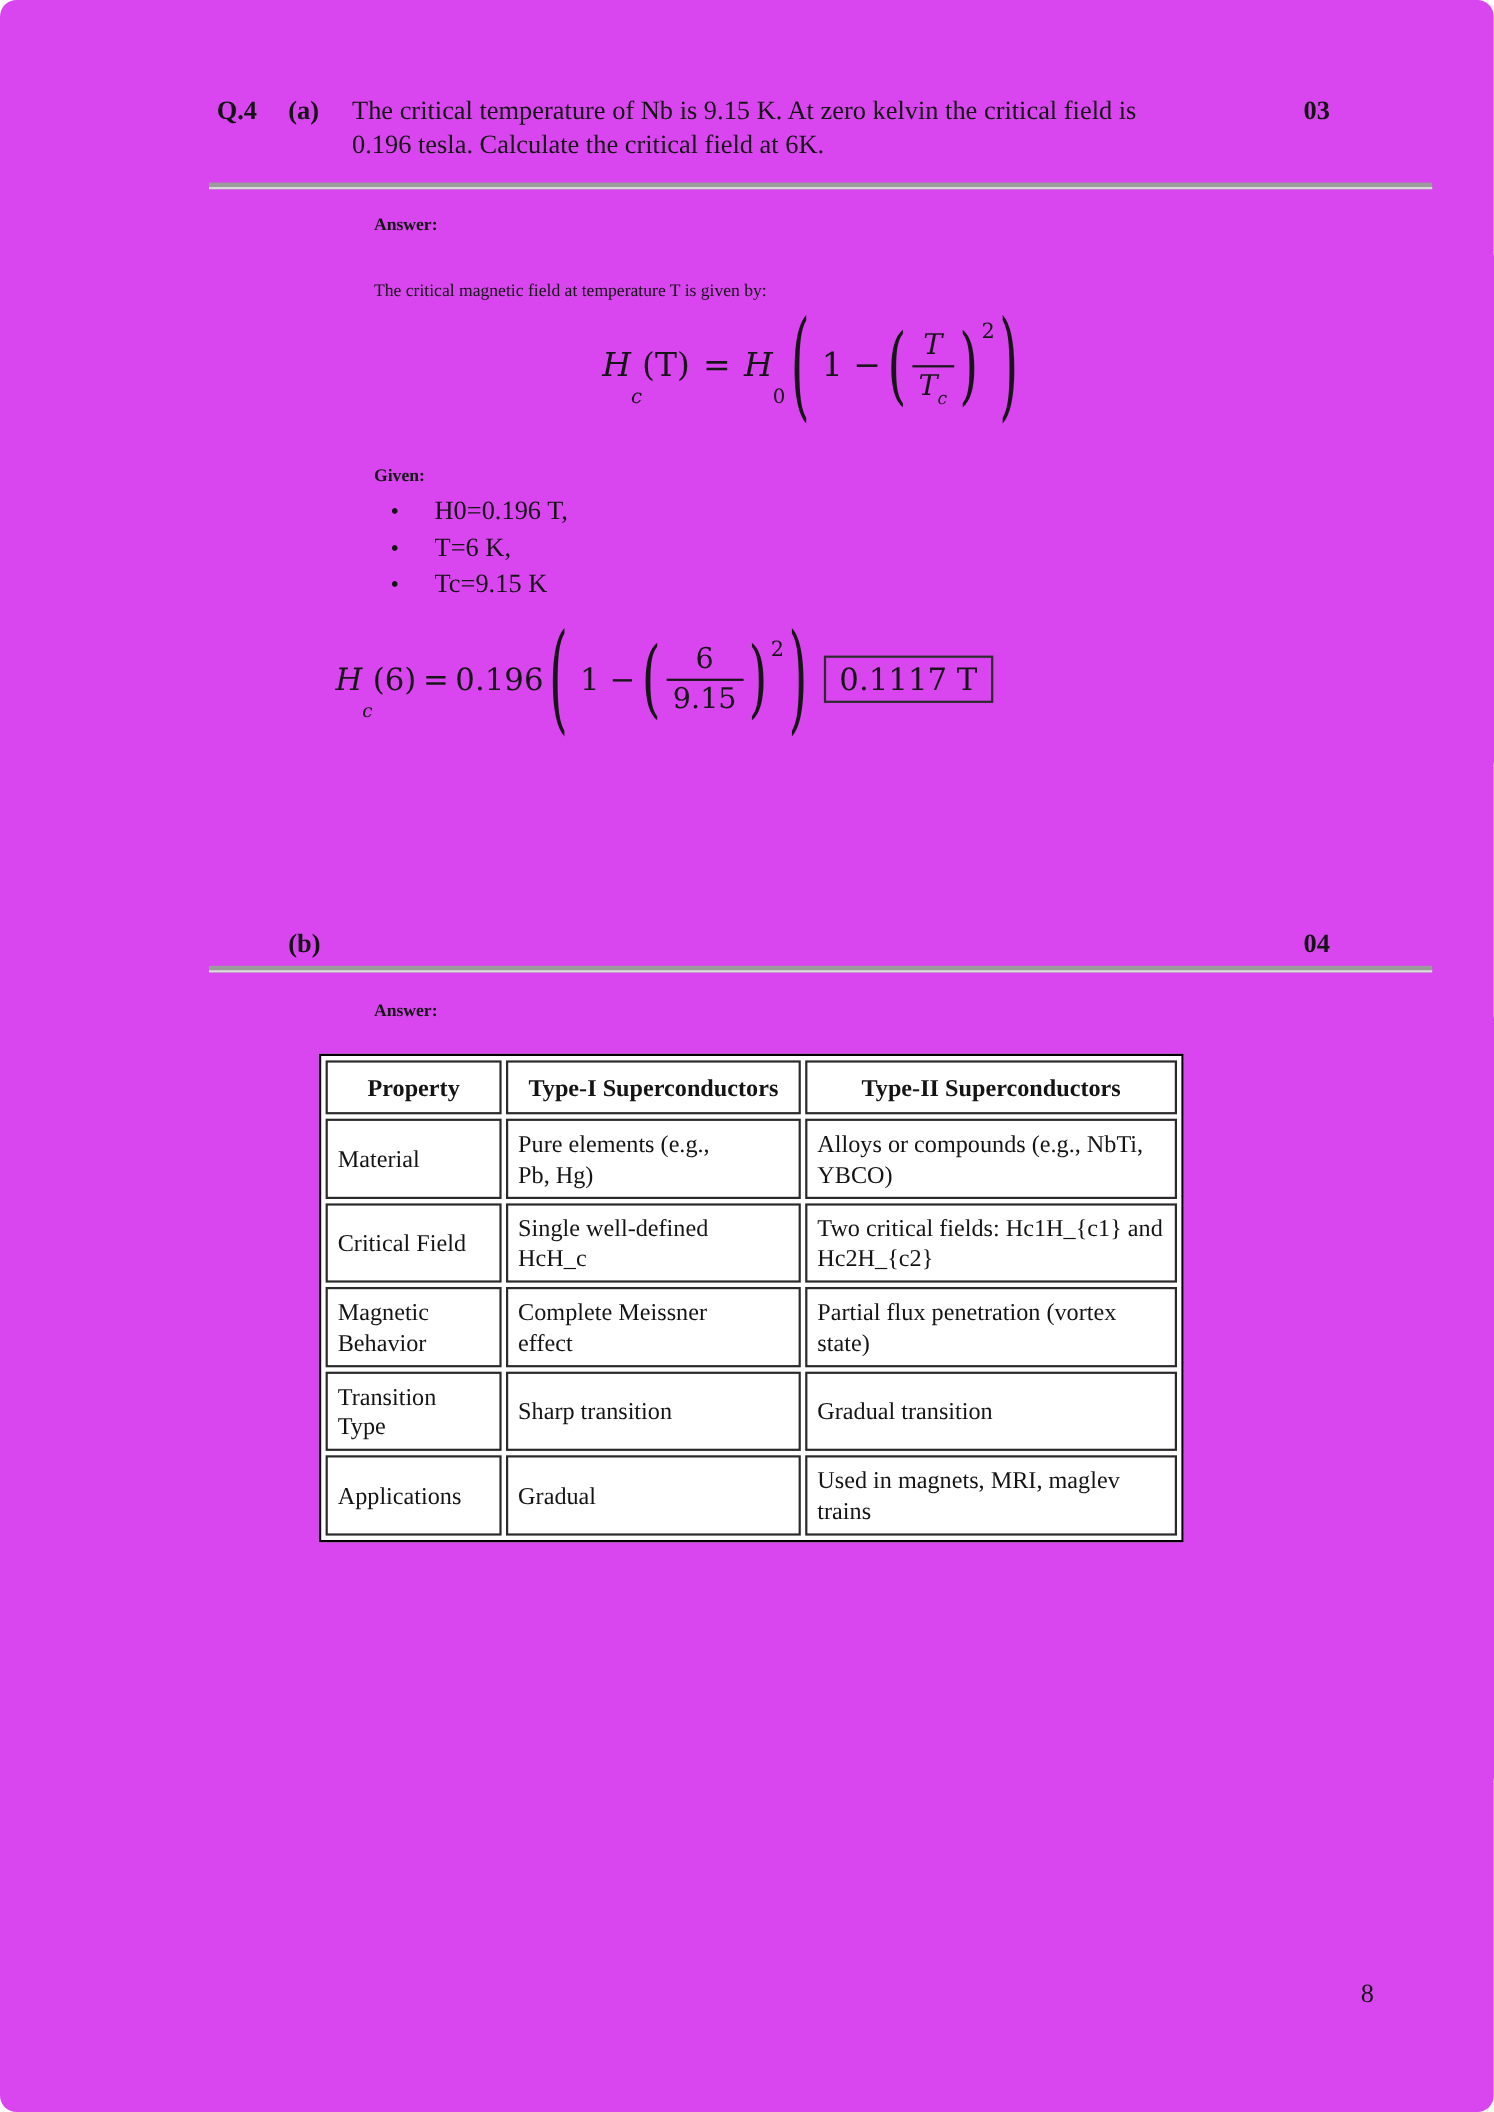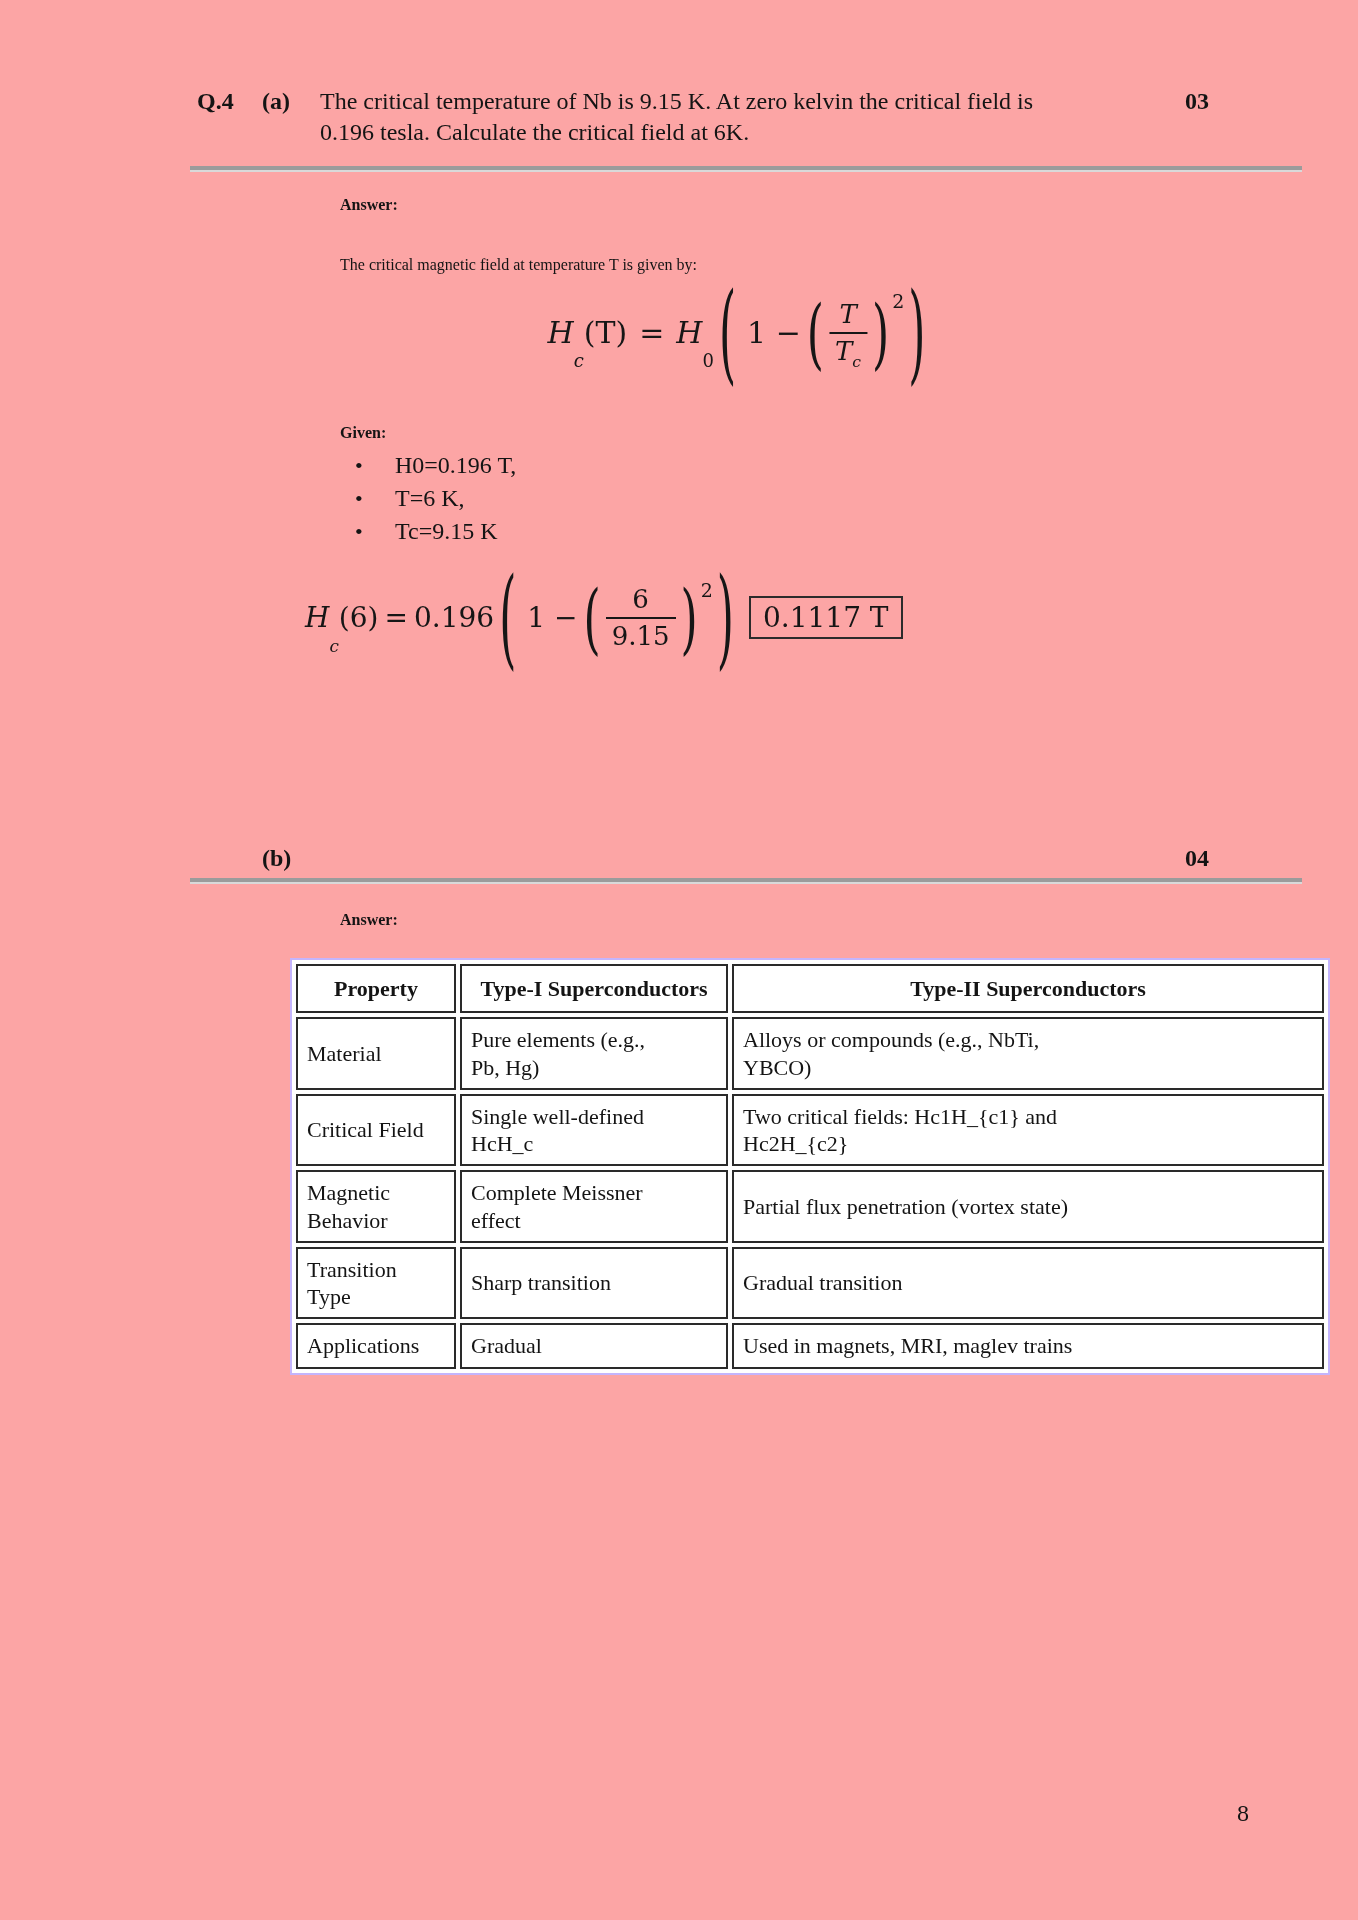--- a/index.html
+++ b/index.html
@@ -1,22 +1,23 @@
 <!DOCTYPE html>
 <html><head>
 <meta charset="utf-8">
 <style>
   html,body{margin:0;padding:0;background:#ffffff;}
   #page{
     position:relative;
     width:1358px;height:1920px;
-    background:#fca5a5;
+    background:#d946ef;
     font-family:"Liberation Serif","DejaVu Serif",serif;
     color:#141414;
     overflow:hidden;
+    border-radius:15px;
   }
   .abs{position:absolute;}
   .b{font-weight:bold;}
   .qtext{font-size:24px;line-height:31px;white-space:pre-line;}
   .body-text{font-size:16px;line-height:30px;}
   .divider{
     height:4px;
     background:#9b9b9b;
     border-bottom:2px solid #d9d9d9;
   }
@@ -36,24 +37,24 @@
   .pow{font-size:19px;font-style:normal;position:relative;top:-32px;left:1px;}
   .ansbox{border:2px solid #2b2b2b;padding:3px 12px;margin-left:10px;white-space:nowrap;}
   
   .given-list{list-style:none;margin:0;padding:0;font-size:24px;}
   .given-list li{display:flex;align-items:baseline;height:33px;}
   .given-list .dot{width:40px;font-size:22px;}
   
   table.cmp{
     border-collapse:separate;
     border-spacing:4px;
-    border:2px solid #c4b5fd;
+    border:2px solid #000000;
     background:#ffffff;
     table-layout:fixed;
-    width:1040px;
+    width:786px;
     font-size:22px;
   }
   table.cmp td,table.cmp th{
     border:2px solid #2a2a2a;
     padding:7px 9px;
     vertical-align:middle;
     line-height:1.24;
     white-space:pre-line;
     overflow:hidden;
   }

